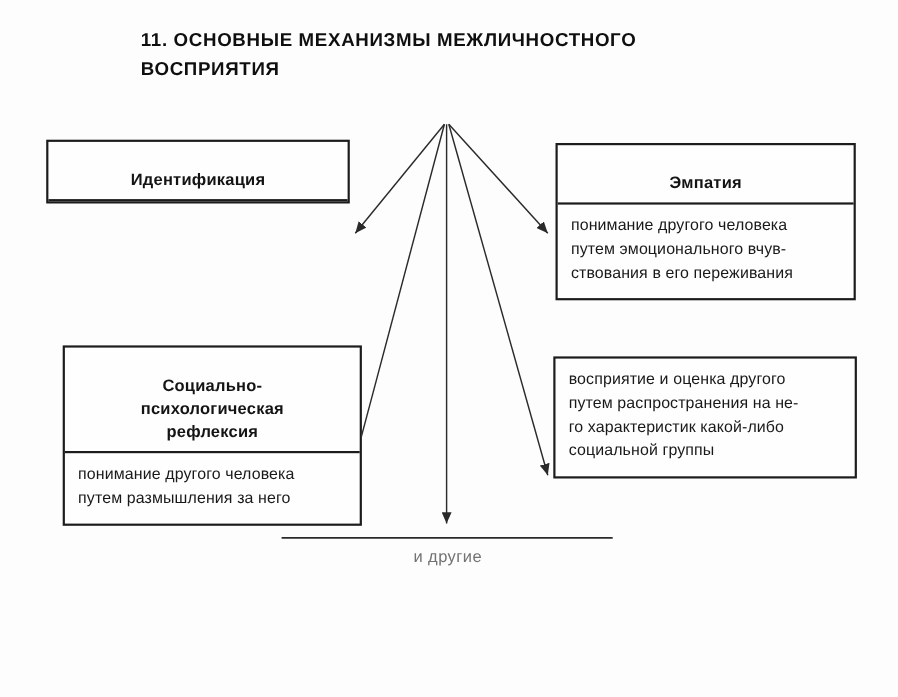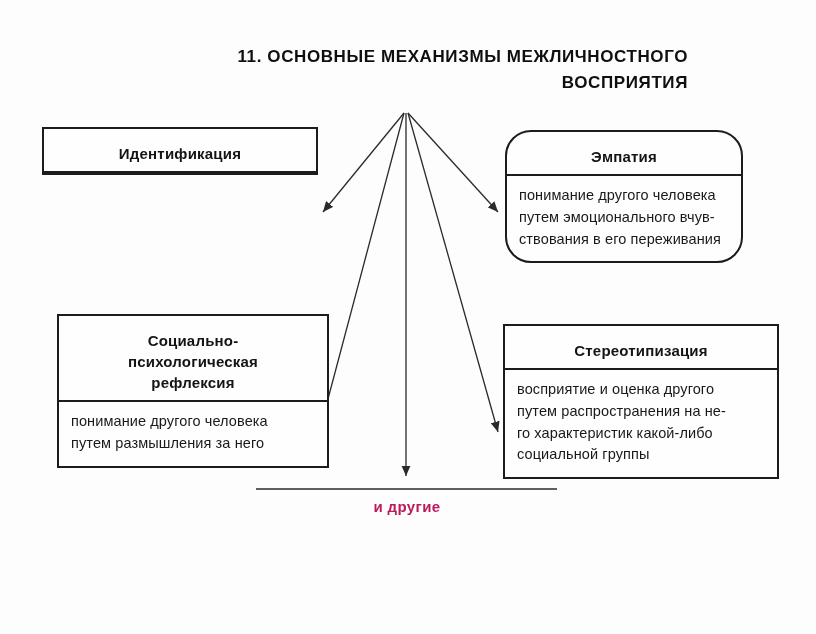--- a/index.html
+++ b/index.html
@@ -10,76 +10,76 @@
   .page {
     position: relative;
     width: 816px;
     height: 634px;
     background: #fdfdfd;
     overflow: hidden;
     color: #141414;
   }
   .title {
     position: absolute;
-    top: 44px;
+    top: 24px;
     left: 128px;
     width: 560px;
-    text-align: right;
+    text-align: left;
     font-weight: bold;
     font-size: 17px;
     line-height: 1.55;
     letter-spacing: 0.6px;
     white-space: pre-line;
     color: #0f0f0f;
   }
   .box {
     position: absolute;
     background: #fefefe;
     border: 2px solid #1c1c1c;
   }
   .box-header {
     text-align: center;
     font-weight: bold;
     font-size: 15px;
     line-height: 1.4;
-    padding: 14px 6px 7px 6px;
+    padding: 24px 6px 7px 6px;
     border-bottom: 2px solid #1c1c1c;
     white-space: pre-line;
     letter-spacing: 0.2px;
   }
   .box-body {
     font-size: 14.5px;
     line-height: 1.5;
     padding: 9px 8px 11px 12px;
     white-space: pre-line;
     letter-spacing: 0.1px;
     color: #191919;
   }
   .box-identification { left: 42px;  top: 127px; width: 276px; }
-  .box-empathy        { left: 505px; top: 130px; width: 238px; border-radius: 26px; }
+  .box-empathy        { left: 505px; top: 130px; width: 273px; }
   .box-reflection     { left: 42px;  top: 314px; width: 272px; margin-left: 15px; }
   .box-stereotyping   { left: 503px; top: 324px; width: 276px; }
 
   .arrows-layer {
     position: absolute;
     left: 0; top: 0;
     width: 816px;
     height: 634px;
     pointer-events: none;
   }
   .footer-label {
     position: absolute;
     top: 498px;
     left: 256px;
     width: 302px;
     text-align: center;
-    font-weight: bold;
+    font-weight: normal;
     font-size: 15px;
     letter-spacing: 0.4px;
-    color: #be185d;
+    color: #737373;
   }
 </style>
 </head>
 <body>
 
 <div class="page">
 
   <div class="title">11. ОСНОВНЫЕ МЕХАНИЗМЫ МЕЖЛИЧНОСТНОГО
 ВОСПРИЯТИЯ</div>
 
@@ -110,21 +110,20 @@
 
   <div class="box box-reflection">
     <div class="box-header">Социально-
 психологическая
 рефлексия</div>
     <div class="box-body">понимание другого человека
 путем размышления за него</div>
   </div>
 
   <div class="box box-stereotyping">
-    <div class="box-header">Стереотипизация</div>
     <div class="box-body">восприятие и оценка другого
 путем распространения на не-
 го характеристик какой-либо
 социальной группы</div>
   </div>
 
   <div class="footer-label">и другие</div>
 
 </div>
 

